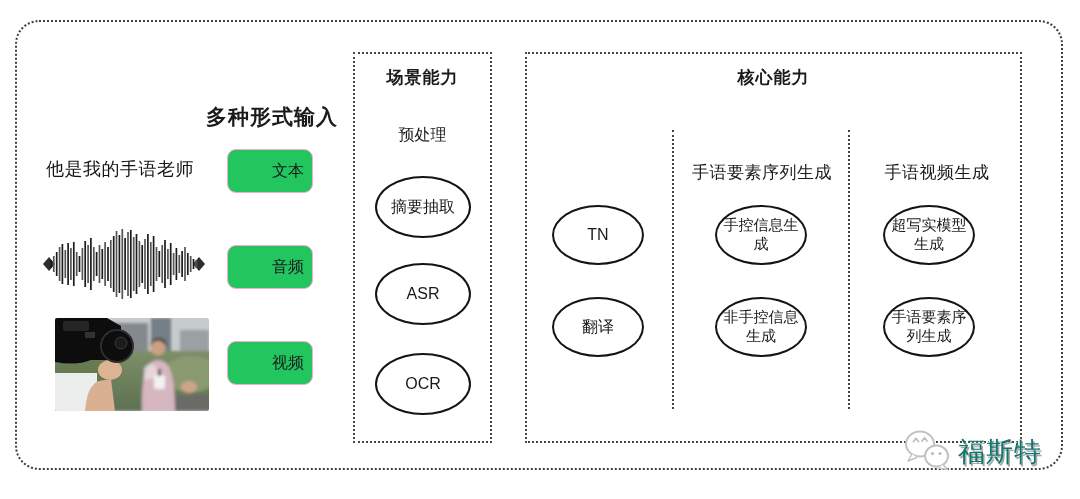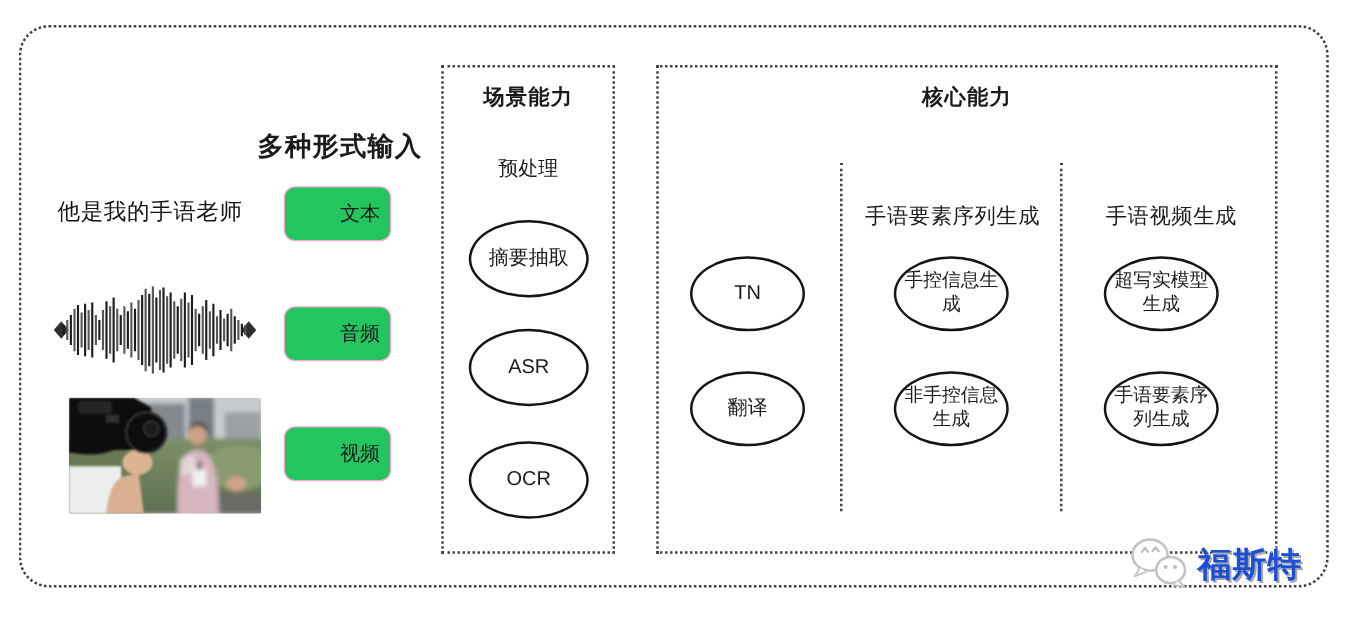--- a/index.html
+++ b/index.html
@@ -46,22 +46,22 @@
   .col-h-1 { left:0;     width:147px; }
   .col-h-2 { left:147px; width:176px;font-family:Liberation Mono, monospace; }
   .col-h-3 { left:323px; width:174px; }
 
   .core-el { width:92px; height:60px; }
   .row1 { top:151px; } .row2 { top:243px; }
   .col1 { left:25px; } .col2 { left:188px; } .col3 { left:356px; }
 
   .watermark { left:903px; top:428px; width:160px; height:50px; z-index:5; }
   .wm-icon { position:absolute; left:0; top:2px; }
-  .wm-text { position:absolute; left:55px; top:6px; font-size:27px; font-weight:bold;
-    letter-spacing:1px; color:#1d4ed8;
+  .wm-text { position:absolute; left:55px; top:6px; font-size:27px; font-weight:normal;
+    letter-spacing:1px; color:#0f766e;
     text-shadow:1.5px 1.5px 0 #a8a8a8, -1px -1px 0 #ffffff; white-space:nowrap; }
 </style>
 </head>
 <body>
 
 <div class="canvas">
 
   <div class="abs outer-border"></div>
 
   <div class="abs input-title">多种形式输入</div>

